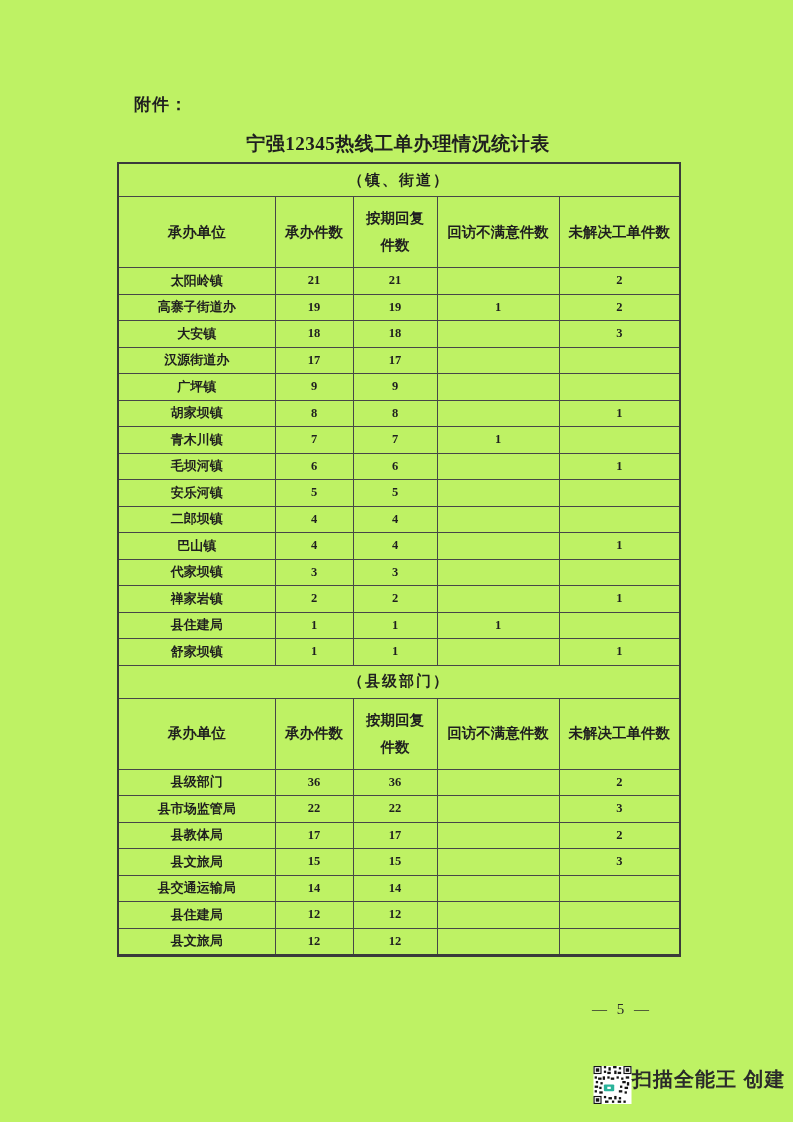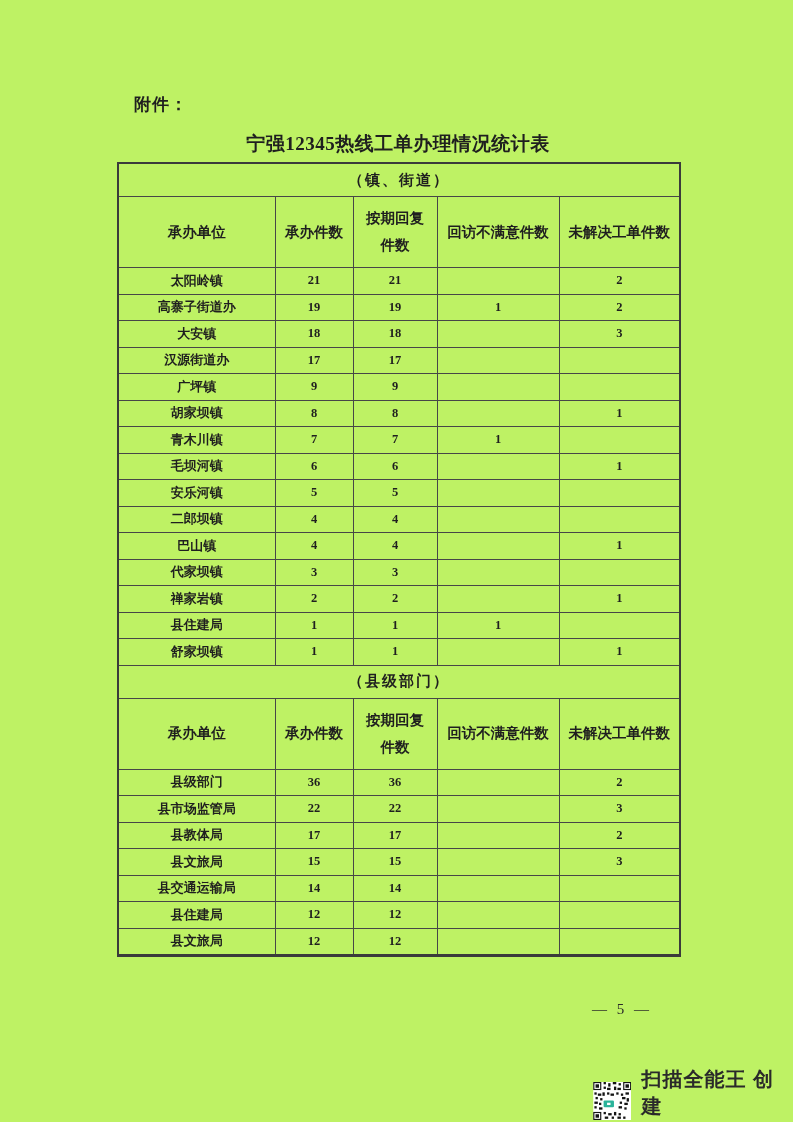--- a/index.html
+++ b/index.html
@@ -36,21 +36,21 @@
     height:70px;font-size:14.5px;font-weight:bold;line-height:1.85;
   }
   tr.data-row td{height:25.5px;font-size:13px;font-weight:600;}
   tr.data-row td.num{font-size:12.5px;font-weight:bold;}
   .pageno{
     position:absolute;left:592px;top:1001px;
     font-size:15px;letter-spacing:3px;color:#2a2a2a;
   }
   .watermark{
     position:absolute;left:593px;top:1066px;
-    display:flex;align-items:flex-end;gap:10px;
+    display:flex;align-items:flex-start;
   }
   .qr{width:39px;height:38px;display:block;}
   .wm-text{
     font-family:"Liberation Sans","DejaVu Sans",sans-serif;
     font-size:20px;font-weight:bold;color:#2a2a2a;letter-spacing:1px;
   }
 </style>
 </head>
 <body>
 

